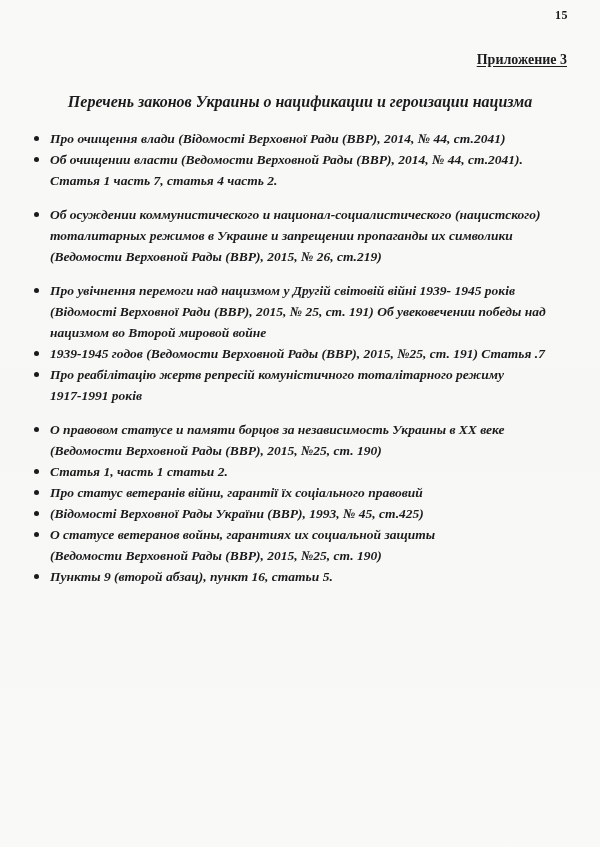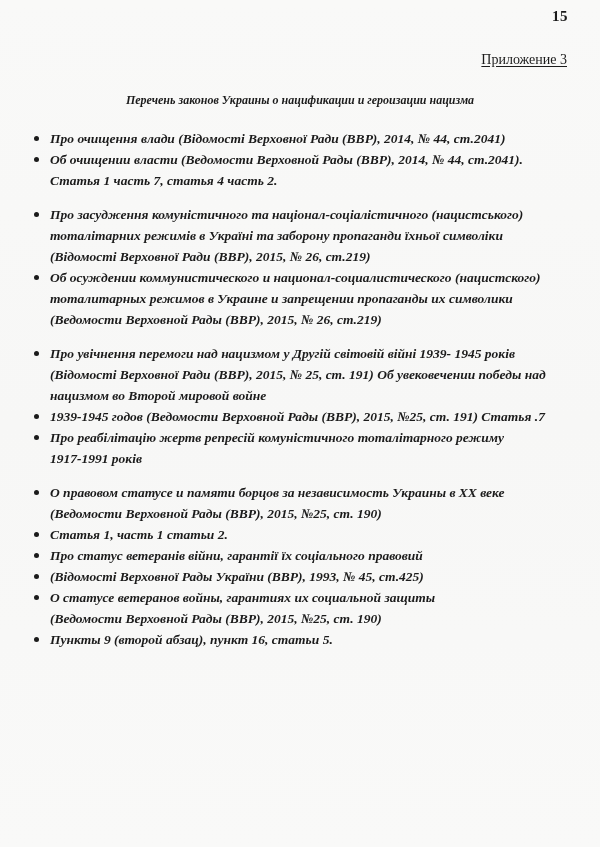--- a/index.html
+++ b/index.html
@@ -21,40 +21,40 @@
   .page {
     position: relative;
     width: 600px;
     height: 847px;
     background: linear-gradient(180deg, #f9f9f8 0%, #f7f7f6 50%, #f9f9f8 100%);
   }
   .page-number {
     position: absolute;
     top: 8px;
     right: 32px;
-    font-size: 15px;
+    font-size: 12px;
     font-weight: bold;
     letter-spacing: 0.5px;
   }
   .appendix {
     position: absolute;
     top: 52px;
     right: 33px;
     font-size: 14px;
-    font-weight: normal;
+    font-weight: bold;
     text-decoration: underline;
     text-underline-offset: 2px;
   }
   .doc-title {
     position: absolute;
     top: 93px;
     left: 40px;
     right: 40px;
     text-align: center;
-    font-size: 12px;
+    font-size: 16px;
     font-style: italic;
     font-weight: 600;
   }
   .law-list {
     position: absolute;
     top: 128px;
     left: 32px;
     right: 28px;
   }
   .law-group {
@@ -105,26 +105,20 @@
         </div>
         <div class="law-item">
           <span class="bullet"></span>
           <span class="law-text">Об очищении власти (Ведомости Верховной Рады (ВВР), 2014, № 44, ст.2041).
 Статья 1 часть 7, статья 4 часть 2.</span>
         </div>
       </div>
       <div class="law-group">
         <div class="law-item">
           <span class="bullet"></span>
-          <span class="law-text">Про засудження комуністичного та націонал-соціалістичного (нацистського)
-тоталітарних режимів в Україні та заборону пропаганди їхньої символіки
-(Відомості Верховної Ради (ВВР), 2015, № 26, ст.219)</span>
-        </div>
-        <div class="law-item">
-          <span class="bullet"></span>
           <span class="law-text">Об осуждении коммунистического и национал-социалистического (нацистского)
 тоталитарных режимов в Украине и запрещении пропаганды их символики
 (Ведомости Верховной Рады (ВВР), 2015, № 26, ст.219)</span>
         </div>
       </div>
       <div class="law-group">
         <div class="law-item">
           <span class="bullet"></span>
           <span class="law-text">Про увічнення перемоги над нацизмом у Другій світовій війні 1939- 1945 років
 (Відомості Верховної Ради (ВВР), 2015, № 25, ст. 191) Об увековечении победы над

